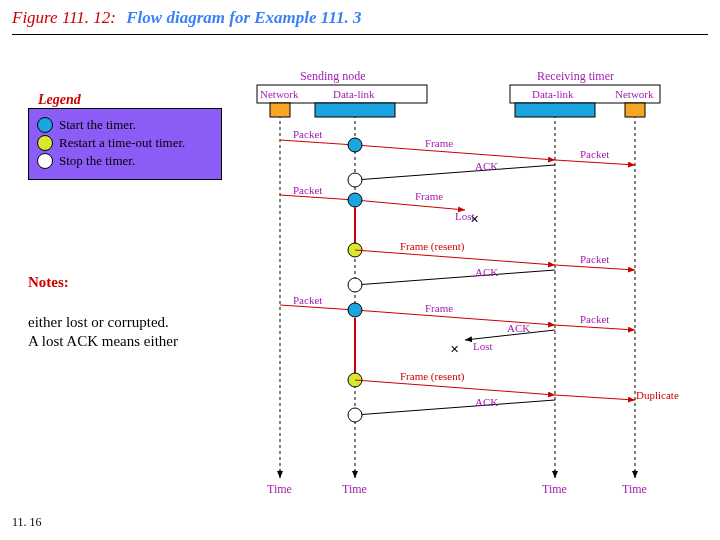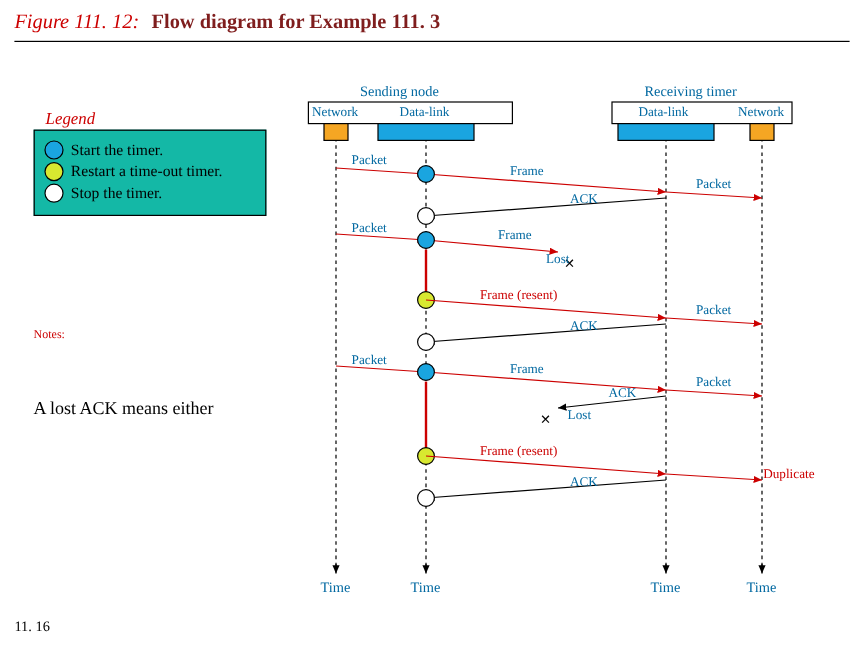--- a/index.html
+++ b/index.html
@@ -1,33 +1,33 @@
 <!DOCTYPE html>
 <html><head>
 <meta charset="utf-8">
 <style>
   html,body{margin:0;padding:0;width:720px;height:540px;background:#fff;font-family:"Times New Roman",serif;color:#000}
   .page{position:relative;width:720px;height:540px}
   .title{position:absolute;left:12px;top:8px;font-size:17px}
   .title .fignum{color:#c00;font-weight:normal;font-style:italic}
-  .title .figtext{color:#7f1d1d;font-weight:bold;}
+  .title .figtext{color:#3b82f6;font-weight:bold;font-style:italic}
   .rule{position:absolute;left:12px;top:34px;width:696px;height:1px;background:#000}
   .pageno{position:absolute;left:12px;bottom:10px;font-size:12px}
-  .legend-title{position:absolute;left:38px;top:92px;color:#c00;font-weight:normal;font-style:italic;font-size:14px}
-  .legend{position:absolute;left:28px;top:108px;border:1px solid #000;background:#14b8a6;padding:6px 8px 8px 8px;width:176px;font-size:13px}
+  .legend-title{position:absolute;left:38px;top:92px;color:#c00;font-weight:bold;font-style:italic;font-size:14px}
+  .legend{position:absolute;left:28px;top:108px;border:1px solid #000;background:#8b5cf6;padding:6px 8px 8px 8px;width:176px;font-size:13px}
   .legend .row{display:flex;align-items:center;margin:2px 0}
   .legend .timer{width:14px;height:14px;border-radius:50%;border:1px solid #000;margin-right:6px;text-align:center;font-size:9px;line-height:13px;position:relative}
   .legend .t-start{background:#1aa5e0}
   .legend .t-stop{background:#fff}
   .legend .t-restart{background:#d8e830}
-  .notes-title{position:absolute;left:28px;top:274px;color:#c00;font-weight:normal;font-size:10px}
+  .notes-title{position:absolute;left:28px;top:274px;color:#c00;font-weight:bold;font-size:15px}
   .notes{position:absolute;left:28px;top:294px;width:180px;font-size:15px;line-height:1.25}
   .diagram{position:absolute;left:225px;top:60px;width:470px;height:440px}
   svg{position:absolute;left:0;top:0}
-  .lbl{position:absolute;font-size:12px;color:#0369a1;white-space:nowrap}
+  .lbl{position:absolute;font-size:12px;color:#a21caf;white-space:nowrap}
   .small{font-size:11px}
   .bold{font-weight:normal}
   .red{color:#c00}
 </style>
 </head>
 <body>
 <div class="page">
 
 <div class="title">
   <span class="fignum">Figure 111. 12:</span>
@@ -48,21 +48,21 @@
   </div>
   <div class="row">
     <span class="timer t-stop"></span>
     <span>Stop the timer.</span>
   </div>
 </div>
 
 <div class="notes-title">Notes:</div>
 <div class="notes">
   <br>
-  <br>
+  <span>either lost or corrupted.</span><br>
   <span>A lost ACK means either</span><br>
 </div>
 
 <div class="diagram">
 <svg width="470" height="440">
   <defs>
     <marker id="arR" markerWidth="8" markerHeight="8" refX="7" refY="3" orient="auto">
       <path d="M0,0 L7,3 L0,6 Z" fill="#c00"></path>
     </marker>
     <marker id="arK" markerWidth="8" markerHeight="8" refX="7" refY="3" orient="auto">

